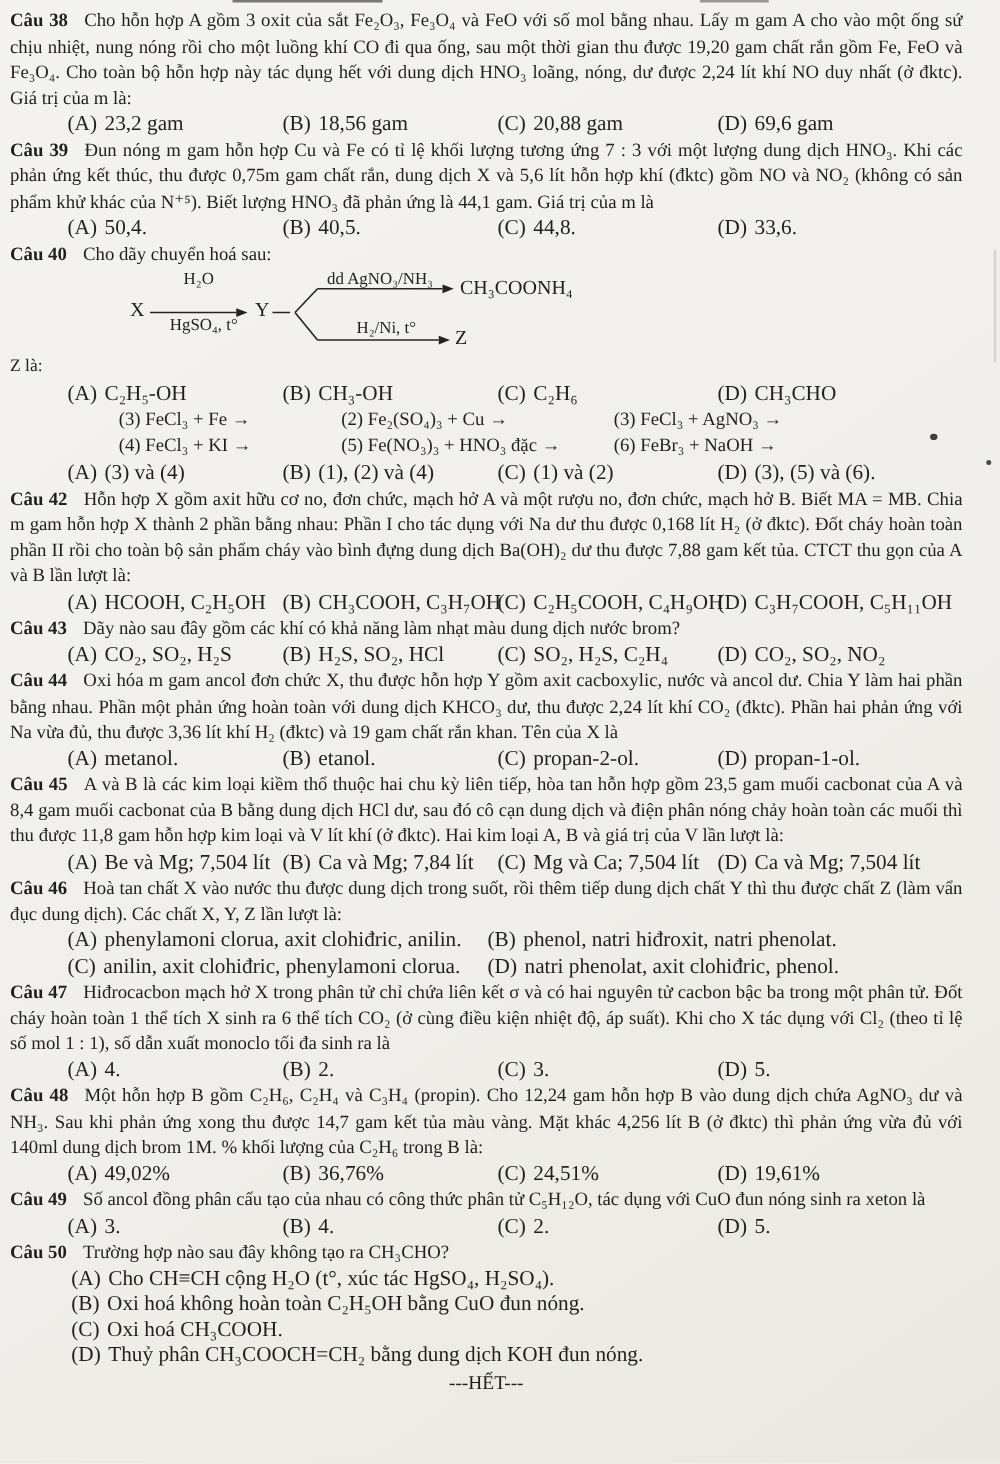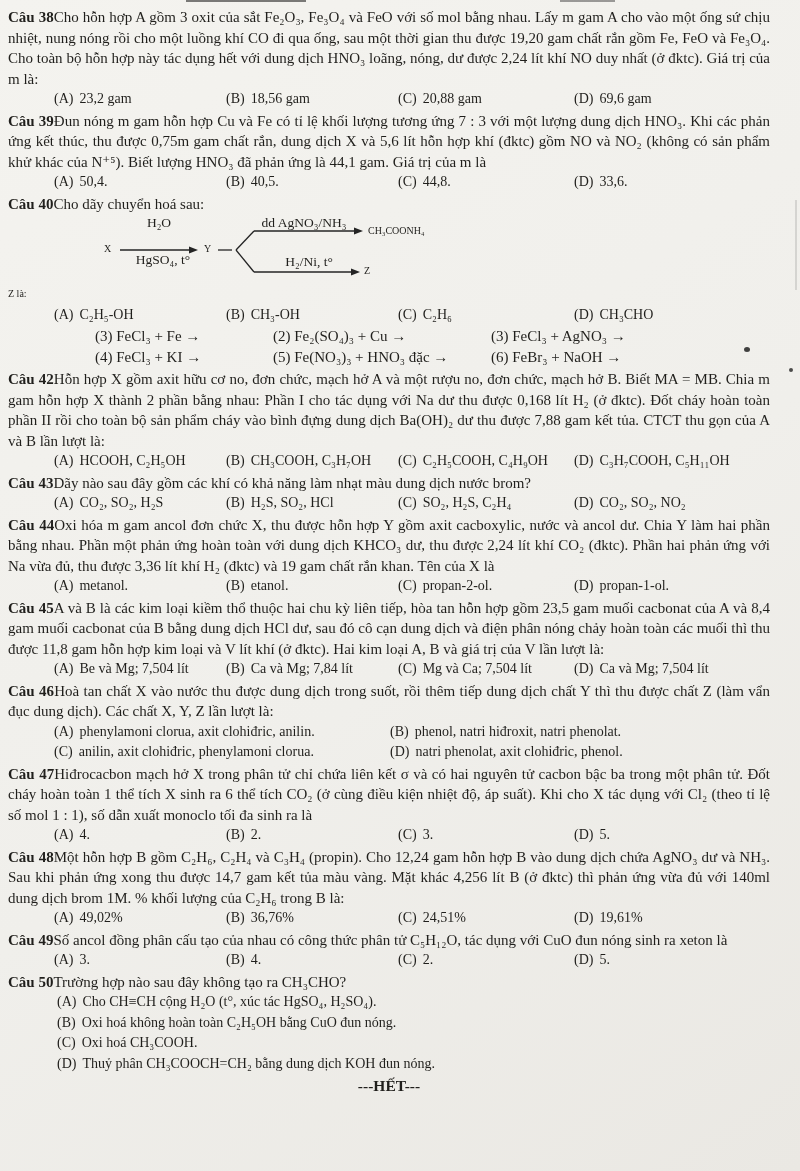--- a/index.html
+++ b/index.html
@@ -5,35 +5,35 @@
   html,body{margin:0;padding:0}
   body{
     width:800px;height:1171px;position:relative;overflow:hidden;
     background:linear-gradient(145deg,#f4f3ef 0%,#f0efeb 55%,#eae8e3 100%);
     font-family:"Liberation Serif","DejaVu Serif",serif;
     color:#201f1c;
   }
   #page{padding:7px 30px 0 8px}
   .question{margin-bottom:1px}
   .qbody{font-size:15px;line-height:20.5px;text-align:justify}
-  .qnum{font-weight:700;white-space:nowrap}
-  .qpost{font-size:10px;line-height:20.5px}
-  .options{font-size:14px;line-height:20.5px;padding-left:46px;display:grid;margin:0}
+  .qnum{font-weight:700;margin-right:13px;white-space:nowrap}
+  .qpost{font-size:14px;line-height:20.5px}
+  .options{font-size:17px;line-height:20.5px;padding-left:46px;display:grid;margin:0}
   .row4{grid-template-columns:172px 172px 176px auto}
   .cols2{grid-template-columns:336px auto}
   .stacked{grid-template-columns:auto;padding-left:49px}
   .opt{white-space:nowrap}
   .olabel{margin-right:6px}
   .rxns{display:grid;grid-template-columns:178px 218px auto;padding-left:87px;font-size:15px;line-height:21px}
   .rxn{white-space:nowrap}
   .diagram{position:relative;height:66px;width:530px;margin:2px 0}
   .diagram svg{position:absolute;left:0;top:0}
   .dlab{position:absolute;font-size:13.5px;line-height:14px;white-space:nowrap;text-align:center}
-  .dchem{position:absolute;font-size:10px;line-height:16px;white-space:nowrap}
-  .footer{text-align:center;font-weight:700;font-size:15.5px;margin-top:3px}
+  .dchem{position:absolute;font-size:16px;line-height:16px;white-space:nowrap}
+  .footer{text-align:center;font-weight:400;font-size:15.5px;margin-top:3px}
   .artifact{position:absolute;background:#141414}
 </style>
 </head>
 <body>
 
 <div id="page">
   <div id="questions">
       <div class="question">
         <div class="qbody"><span class="qnum">Câu 38</span><span class="qtext">Cho hỗn hợp A gồm 3 oxit của sắt Fe₂O₃, Fe₃O₄ và FeO với số mol bằng nhau. Lấy m gam A cho vào một ống sứ chịu nhiệt, nung nóng rồi cho một luồng khí CO đi qua ống, sau một thời gian thu được 19,20 gam chất rắn gồm Fe, FeO và Fe₃O₄. Cho toàn bộ hỗn hợp này tác dụng hết với dung dịch HNO₃ loãng, nóng, dư được 2,24 lít khí NO duy nhất (ở đktc). Giá trị của m là:</span></div>
         <div class="options row4">
@@ -88,20 +88,26 @@
         </div>
       </div>
       <div class="question">
         <div class="rxns">
           <span class="rxn">(3)  FeCl₃ + Fe  →</span>
           <span class="rxn">(2)  Fe₂(SO₄)₃  +  Cu  →</span>
           <span class="rxn">(3)  FeCl₃ + AgNO₃ →</span>
           <span class="rxn">(4)  FeCl₃  + KI  →</span>
           <span class="rxn">(5)  Fe(NO₃)₃ + HNO₃ đặc →</span>
           <span class="rxn">(6)  FeBr₃ + NaOH  →</span>
+        </div>
+        <div class="options row4">
+          <span class="opt"><span class="olabel">(A)</span><span class="otext">(3) và (4)</span></span>
+          <span class="opt"><span class="olabel">(B)</span><span class="otext">(1), (2) và (4)</span></span>
+          <span class="opt"><span class="olabel">(C)</span><span class="otext">(1) và (2)</span></span>
+          <span class="opt"><span class="olabel">(D)</span><span class="otext">(3), (5) và (6).</span></span>
         </div>
       </div>
       <div class="question">
         <div class="qbody"><span class="qnum">Câu 42</span><span class="qtext">Hỗn hợp X gồm axit hữu cơ no, đơn chức, mạch hở A và một rượu no, đơn chức, mạch hở B. Biết MA = MB. Chia m gam hỗn hợp X thành 2 phần bằng nhau: Phần I cho tác dụng với Na dư thu được 0,168 lít H₂ (ở đktc). Đốt cháy hoàn toàn phần II rồi cho toàn bộ sản phẩm cháy vào bình đựng dung dịch Ba(OH)₂ dư thu được 7,88 gam kết tủa. CTCT thu gọn của A và B lần lượt là:</span></div>
         <div class="options row4">
           <span class="opt"><span class="olabel">(A)</span><span class="otext">HCOOH, C₂H₅OH</span></span>
           <span class="opt"><span class="olabel">(B)</span><span class="otext">CH₃COOH, C₃H₇OH</span></span>
           <span class="opt"><span class="olabel">(C)</span><span class="otext">C₂H₅COOH, C₄H₉OH</span></span>
           <span class="opt"><span class="olabel">(D)</span><span class="otext">C₃H₇COOH, C₅H₁₁OH</span></span>
         </div>

